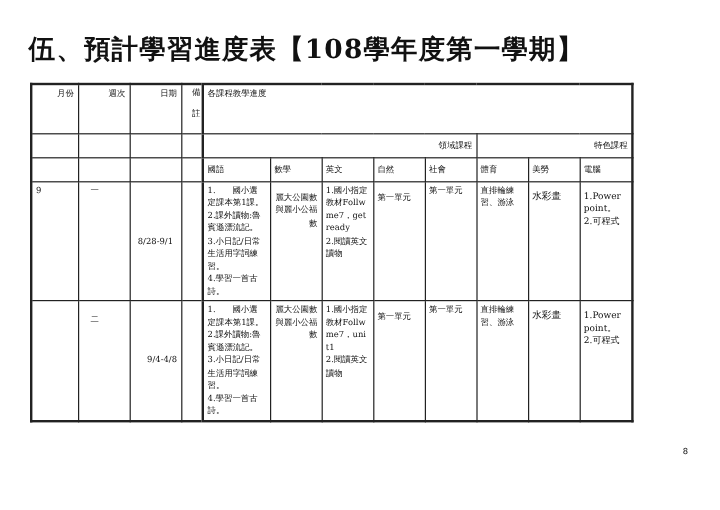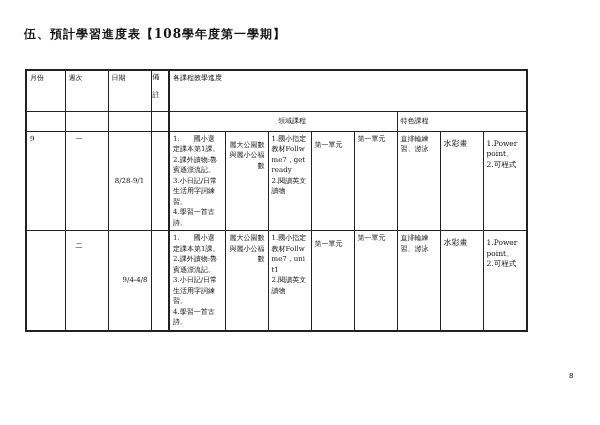--- a/index.html
+++ b/index.html
@@ -1,26 +1,26 @@
 <!DOCTYPE html>
 <html><head>
 <meta charset="utf-8">
 <style>
   html, body { margin:0; padding:0; background:#ffffff; }
   body { width:600px; height:425px; position:relative; overflow:hidden;
          font-family:"DejaVu Serif", serif; color:#111; }
-  .title { position:absolute; left:24px; top:26px; font-size:12px; font-weight:bold;
+  .title { position:absolute; left:24px; top:26px; font-size:22px; font-weight:bold;
            letter-spacing:1px; white-space:nowrap; font-family:"DejaVu Serif", serif; }
   table.plan { position:absolute; left:25px; top:69px; border-collapse:collapse;
                table-layout:fixed; width:501px; }
   table.plan td { border:1px solid #222; vertical-align:top; padding:2px 3px;
                   font-size:7px; line-height:10.5px; overflow:hidden; }
   table.plan td.thick-left { border-left:2px solid #222; }
   .hdr { font-size:7.2px; }
-  .c { text-align:left; }
+  .c { text-align:right; }
   .center-mid { vertical-align:middle !important; }
   .small { font-size:5.5px; line-height:8px;text-align:right; }
   .cell-text { white-space:pre-line; }
   .page-num { position:absolute; left:569px; top:372px; font-size:7px;
               font-family:"DejaVu Sans", sans-serif; }
   table.plan { border:2px solid #222; }
 </style>
 </head>
 <body>
 
@@ -54,20 +54,34 @@
     </td>
   </tr>
   <tr style="height:20px">
     <td></td>
     <td></td>
     <td></td>
     <td></td>
     <td class="hdr c center-mid thick-left" colspan="5" style="padding-left:108px;">領域課程</td>
     <td class="hdr c center-mid" colspan="3">特色課程</td>
   </tr>
+  <tr style="height:20px">
+    <td></td>
+    <td></td>
+    <td></td>
+    <td></td>
+    <td class="hdr center-mid thick-left">國語</td>
+    <td class="hdr center-mid">數學</td>
+    <td class="hdr center-mid">英文</td>
+    <td class="hdr center-mid">自然</td>
+    <td class="hdr center-mid">社會</td>
+    <td class="hdr center-mid">體育</td>
+    <td class="hdr center-mid">美勞</td>
+    <td class="hdr center-mid">電腦</td>
+  </tr>
 
   <tr style="height:93px">
     <td>9</td>
     <td style="padding-left:10px;">一</td>
     <td class="center-mid" style="text-align:center;">8/28-9/1</td>
     <td></td>
     <td class="cell-text thick-left">1.　　國小選定課本第1課。
 2.課外讀物:魯賓遜漂流記。
 3.小日記/日常生活用字詞練習。
 4.學習一首古詩。</td>

